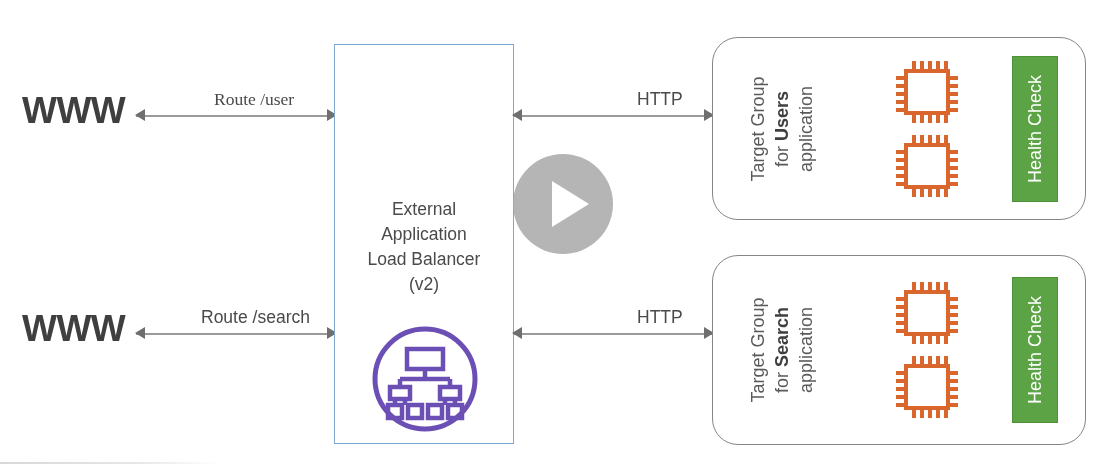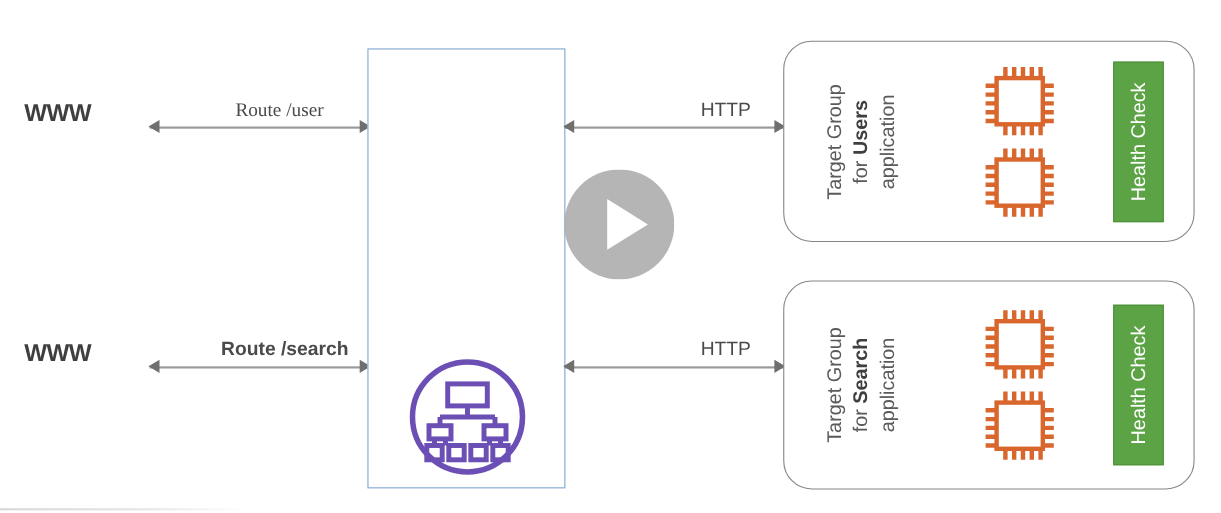--- a/index.html
+++ b/index.html
@@ -24,21 +24,21 @@
     width: 1110px;
     height: 2px;
     background: linear-gradient(to right, #d8d8d8 0%, #e6e6e6 12%, #ffffff 20%, #ffffff 100%);
   }
 
   
   .www {
     position: absolute;
     font-family: "Liberation Sans", sans-serif;
     font-weight: bold;
-    font-size: 22px;
+    font-size: 37px;
     letter-spacing: -0.5px;
     color: #3f3f3f;
     white-space: nowrap;
     line-height: 1;
   }
   #www-top   { left: 22px; top: 92px; }
   #www-bottom{ left: 22px; top: 310px; }
 
   
   .arrow-wrap {
@@ -196,23 +196,29 @@
     <div class="head head-left"></div>
     <div class="head head-right"></div>
   </div>
   <div class="arrow-label" style="left:214px; top:91px;font-family:Liberation Serif, serif;">Route /user</div>
 
   <div class="arrow-wrap" style="left:136px; top:324px; width:200px;">
     <div class="arrow-line"></div>
     <div class="head head-left"></div>
     <div class="head head-right"></div>
   </div>
-  <div class="arrow-label" style="left:201px; top:309px;font-weight:bold;">Route /search</div>
+  <div class="arrow-label" style="left:201px; top:309px;">Route /search</div>
 
   <div id="lb-box">
+    <div id="lb-text">
+      <div>External</div>
+      <div>Application</div>
+      <div>Load Balancer</div>
+      <div>(v2)</div>
+    </div>
 
     <svg id="lb-icon" viewBox="0 0 108 108">
       <circle cx="54" cy="54" r="50" fill="none" stroke="#6b4fb5" stroke-width="5"></circle>
       <rect x="36" y="24" width="36" height="20" fill="none" stroke="#6b4fb5" stroke-width="4.5"></rect>
       <line x1="54" y1="44" x2="54" y2="54" stroke="#6b4fb5" stroke-width="4.5"></line>
       <line x1="29" y1="54" x2="79" y2="54" stroke="#6b4fb5" stroke-width="4.5"></line>
       <line x1="29" y1="54" x2="29" y2="62" stroke="#6b4fb5" stroke-width="4.5"></line>
       <line x1="79" y1="54" x2="79" y2="62" stroke="#6b4fb5" stroke-width="4.5"></line>
       <rect x="19" y="62" width="20" height="12" fill="none" stroke="#6b4fb5" stroke-width="4.5"></rect>
       <rect x="69" y="62" width="20" height="12" fill="none" stroke="#6b4fb5" stroke-width="4.5"></rect>

